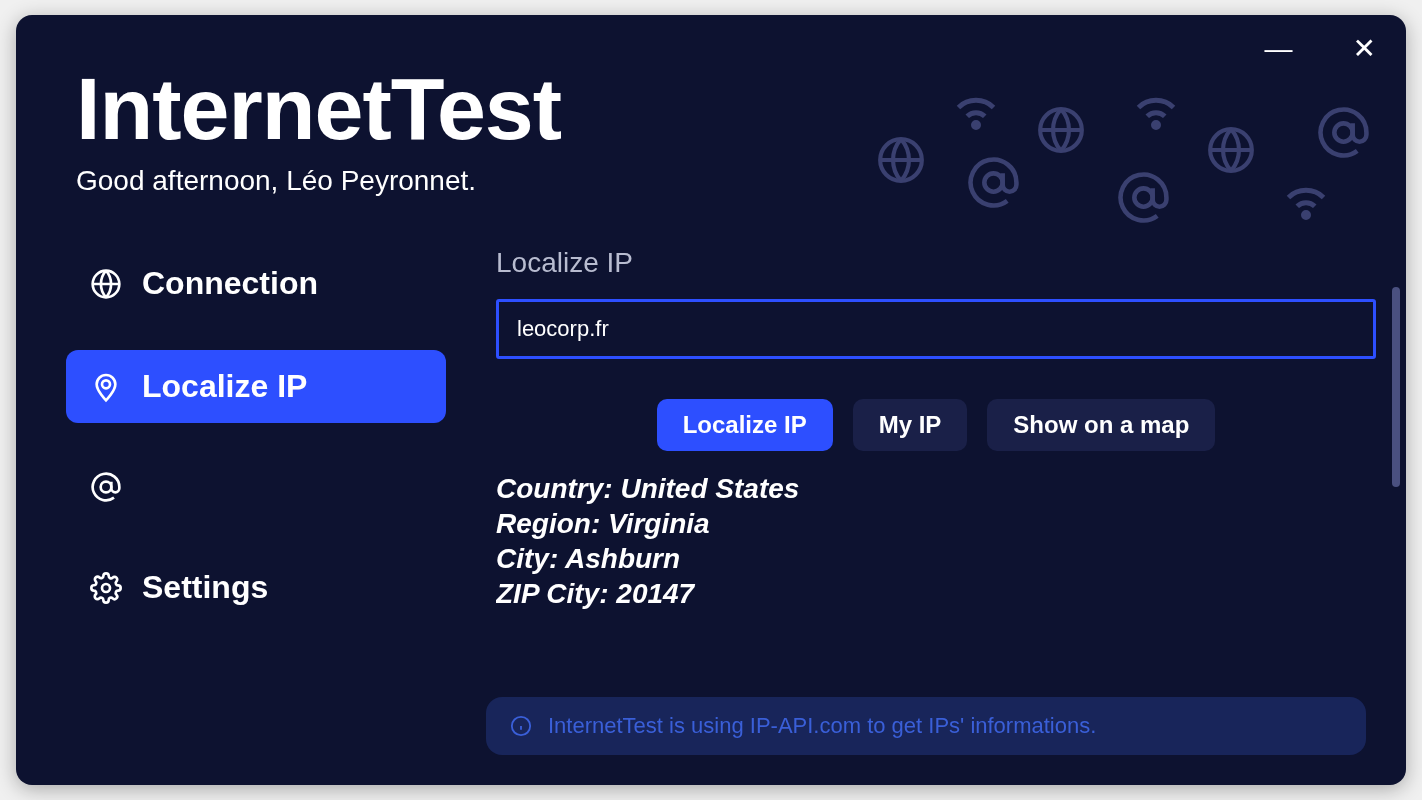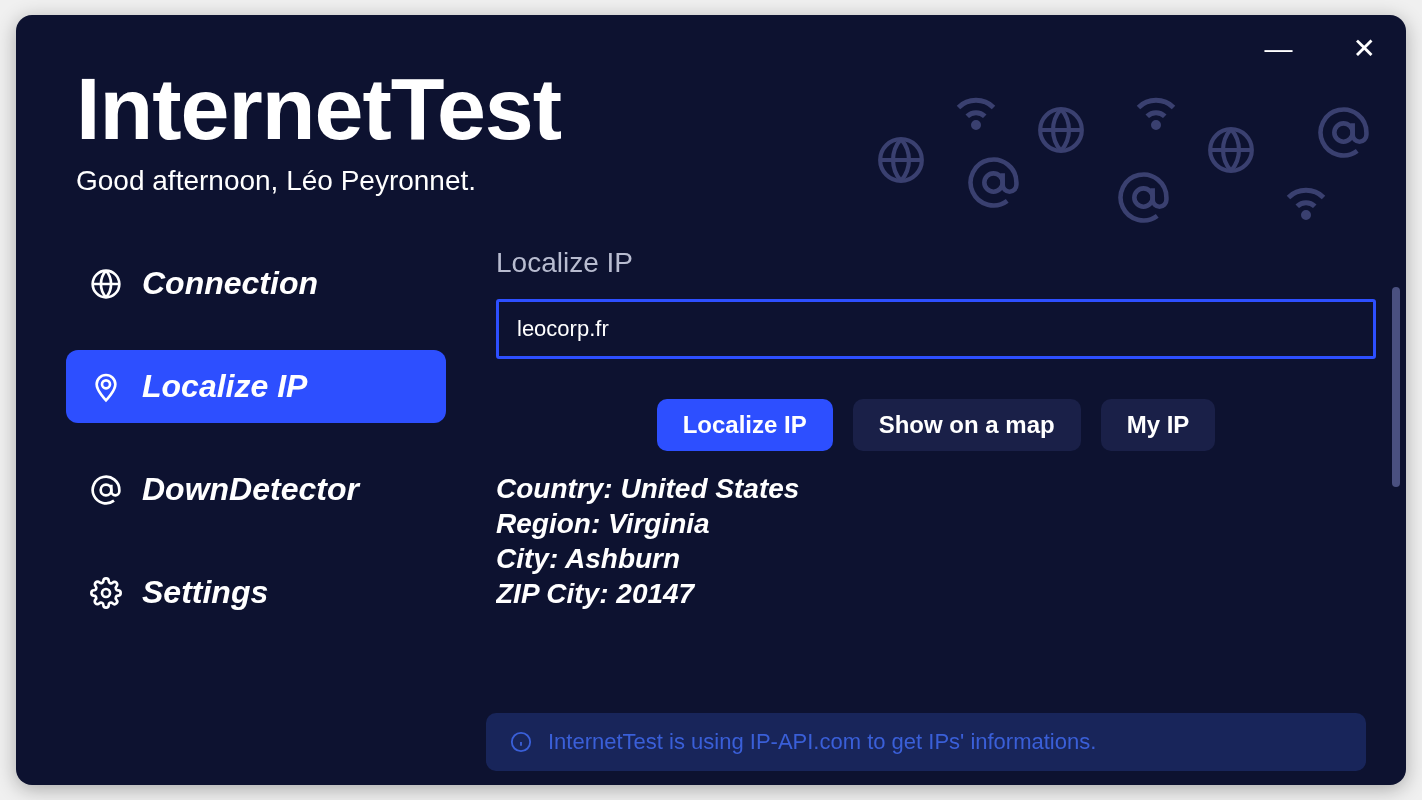--- a/index.html
+++ b/index.html
@@ -68,21 +68,20 @@
     margin-top: 12px;
   }
   .body-area {
     display: flex;
     padding: 30px 40px 0 50px;
     height: 520px;
   }
   .sidebar {
     width: 380px;
     flex-shrink: 0;
-    font-style: italic;
   }
   .nav-item {
     display: flex;
     align-items: center;
     gap: 20px;
     padding: 18px 24px;
     border-radius: 12px;
     cursor: pointer;
     margin-bottom: 30px;
   }
@@ -161,25 +160,25 @@
     position: absolute;
     right: -24px;
     top: 40px;
     width: 8px;
     height: 200px;
     background: #4a5080;
     border-radius: 4px;
   }
   .info-banner {
     position: absolute;
-    bottom: 14px;
+    bottom: 30px;
     left: 470px;
     right: 40px;
     background: #18255a;
-    border-radius: 10px;
+    border-radius: 16px;
     padding: 16px 24px;
     display: flex;
     align-items: center;
     gap: 16px;
   }
   .info-icon {
     width: 22px;
     height: 22px;
     flex-shrink: 0;
   }
@@ -260,42 +259,41 @@
             <circle cx="12" cy="10" r="3"></circle>
           </svg>
         <span class="nav-label">Localize IP</span>
       </div>
 
       <div class="nav-item">
         <svg class="nav-icon" viewBox="0 0 24 24" fill="none" stroke="#fff" stroke-width="2">
             <circle cx="12" cy="12" r="4"></circle>
             <path d="M16 8v5a3 3 0 006 0v-1a10 10 0 10-4 8"></path>
           </svg>
-        <span class="nav-label">DownDetector</span>
       </div>
 
       <div class="nav-item">
         <svg class="nav-icon" viewBox="0 0 24 24" fill="none" stroke="#fff" stroke-width="2">
             <circle cx="12" cy="12" r="3"></circle>
             <path d="M19.4 15a1.7 1.7 0 00.34 1.87l.06.06a2 2 0 11-2.83 2.83l-.06-.06a1.7 1.7 0 00-1.87-.34 1.7 1.7 0 00-1.03 1.56V21a2 2 0 11-4 0v-.09a1.7 1.7 0 00-1.11-1.56 1.7 1.7 0 00-1.87.34l-.06.06a2 2 0 11-2.83-2.83l.06-.06a1.7 1.7 0 00.34-1.87 1.7 1.7 0 00-1.56-1.03H3a2 2 0 110-4h.09a1.7 1.7 0 001.56-1.11 1.7 1.7 0 00-.34-1.87l-.06-.06a2 2 0 112.83-2.83l.06.06a1.7 1.7 0 001.87.34H9a1.7 1.7 0 001.03-1.56V3a2 2 0 114 0v.09a1.7 1.7 0 001.03 1.56 1.7 1.7 0 001.87-.34l.06-.06a2 2 0 112.83 2.83l-.06.06a1.7 1.7 0 00-.34 1.87V9a1.7 1.7 0 001.56 1.03H21a2 2 0 110 4h-.09a1.7 1.7 0 00-1.56 1.03z"></path>
           </svg>
         <span class="nav-label">Settings</span>
       </div>
 
     </nav>
 
     <div class="main">
       <div class="section-title">Localize IP</div>
 
       <input class="ip-input" type="text" value="leocorp.fr" style="">
 
       <div class="button-row">
         <button class="btn btn-primary">Localize IP</button>
+        <button class="btn btn-secondary">My IP</button>
         <button class="btn btn-secondary">Show on a map</button>
-        <button class="btn btn-secondary">My IP</button>
       </div>
 
       <div class="results">
         <div class="result-line">
           <span>Country</span>: <span>United States</span>
         </div>
         <div class="result-line">
           <span>Region</span>: <span>Virginia</span>
         </div>
         <div class="result-line">

